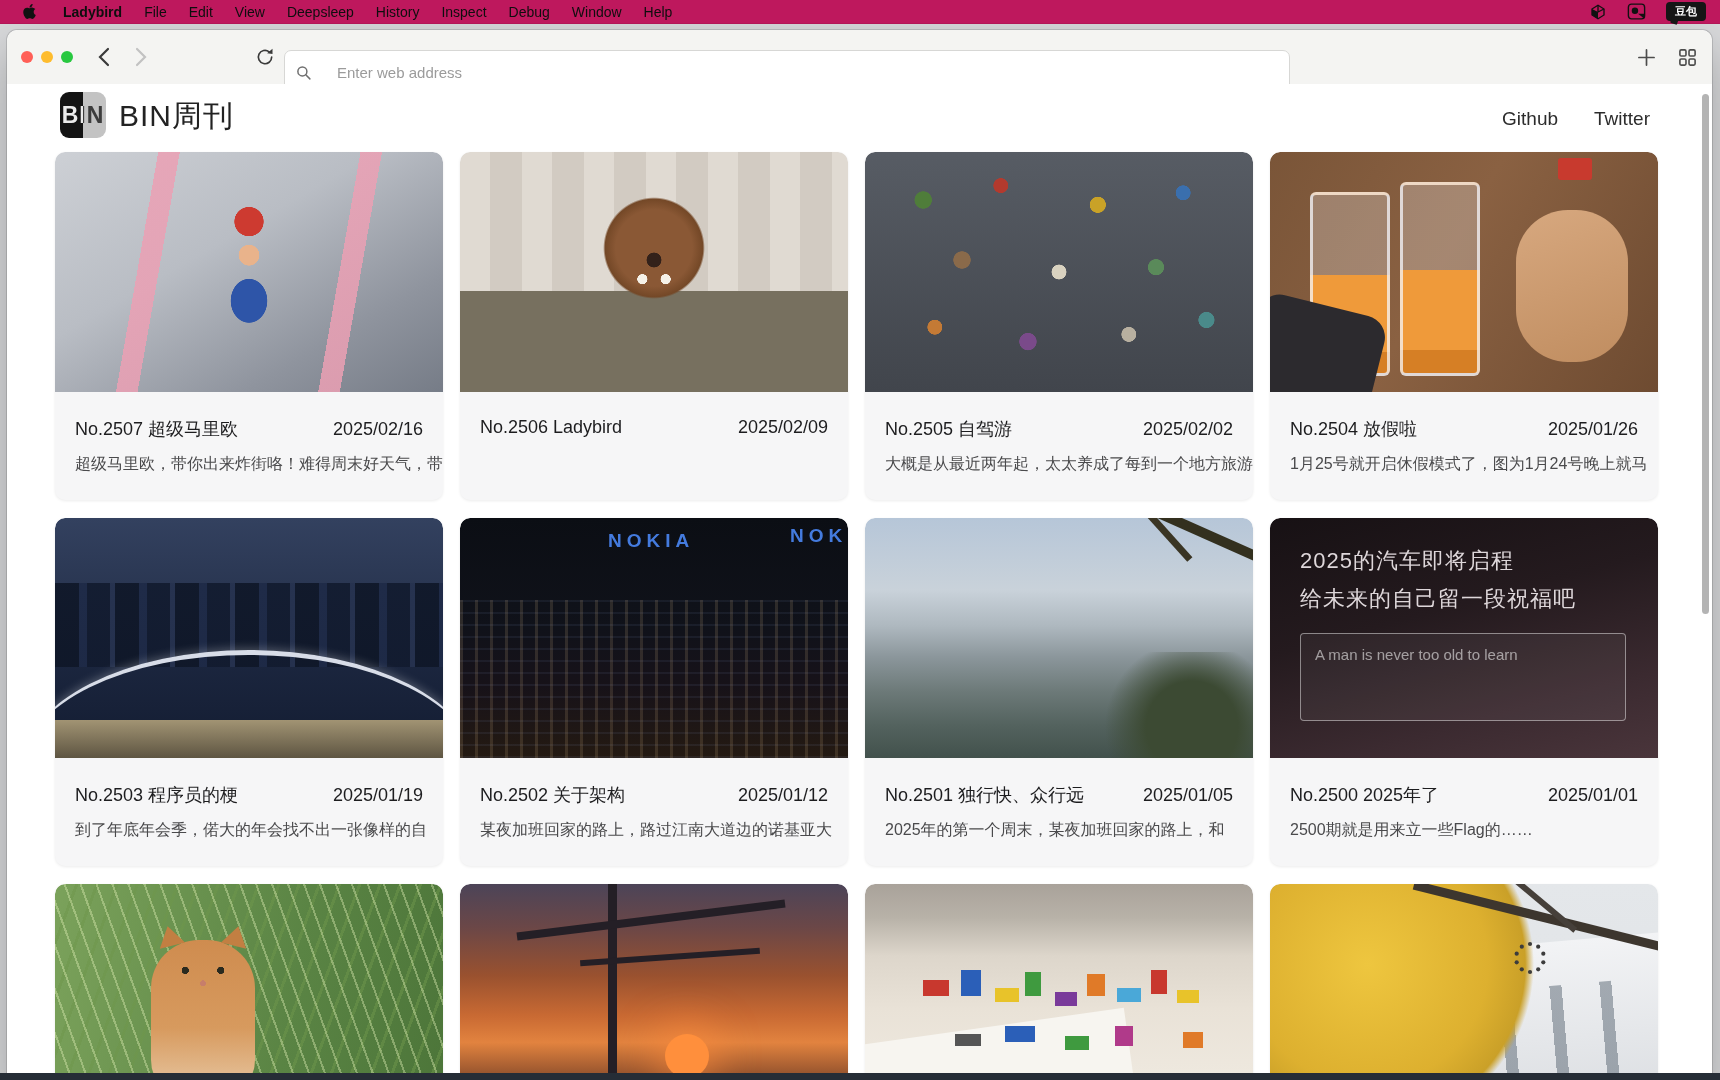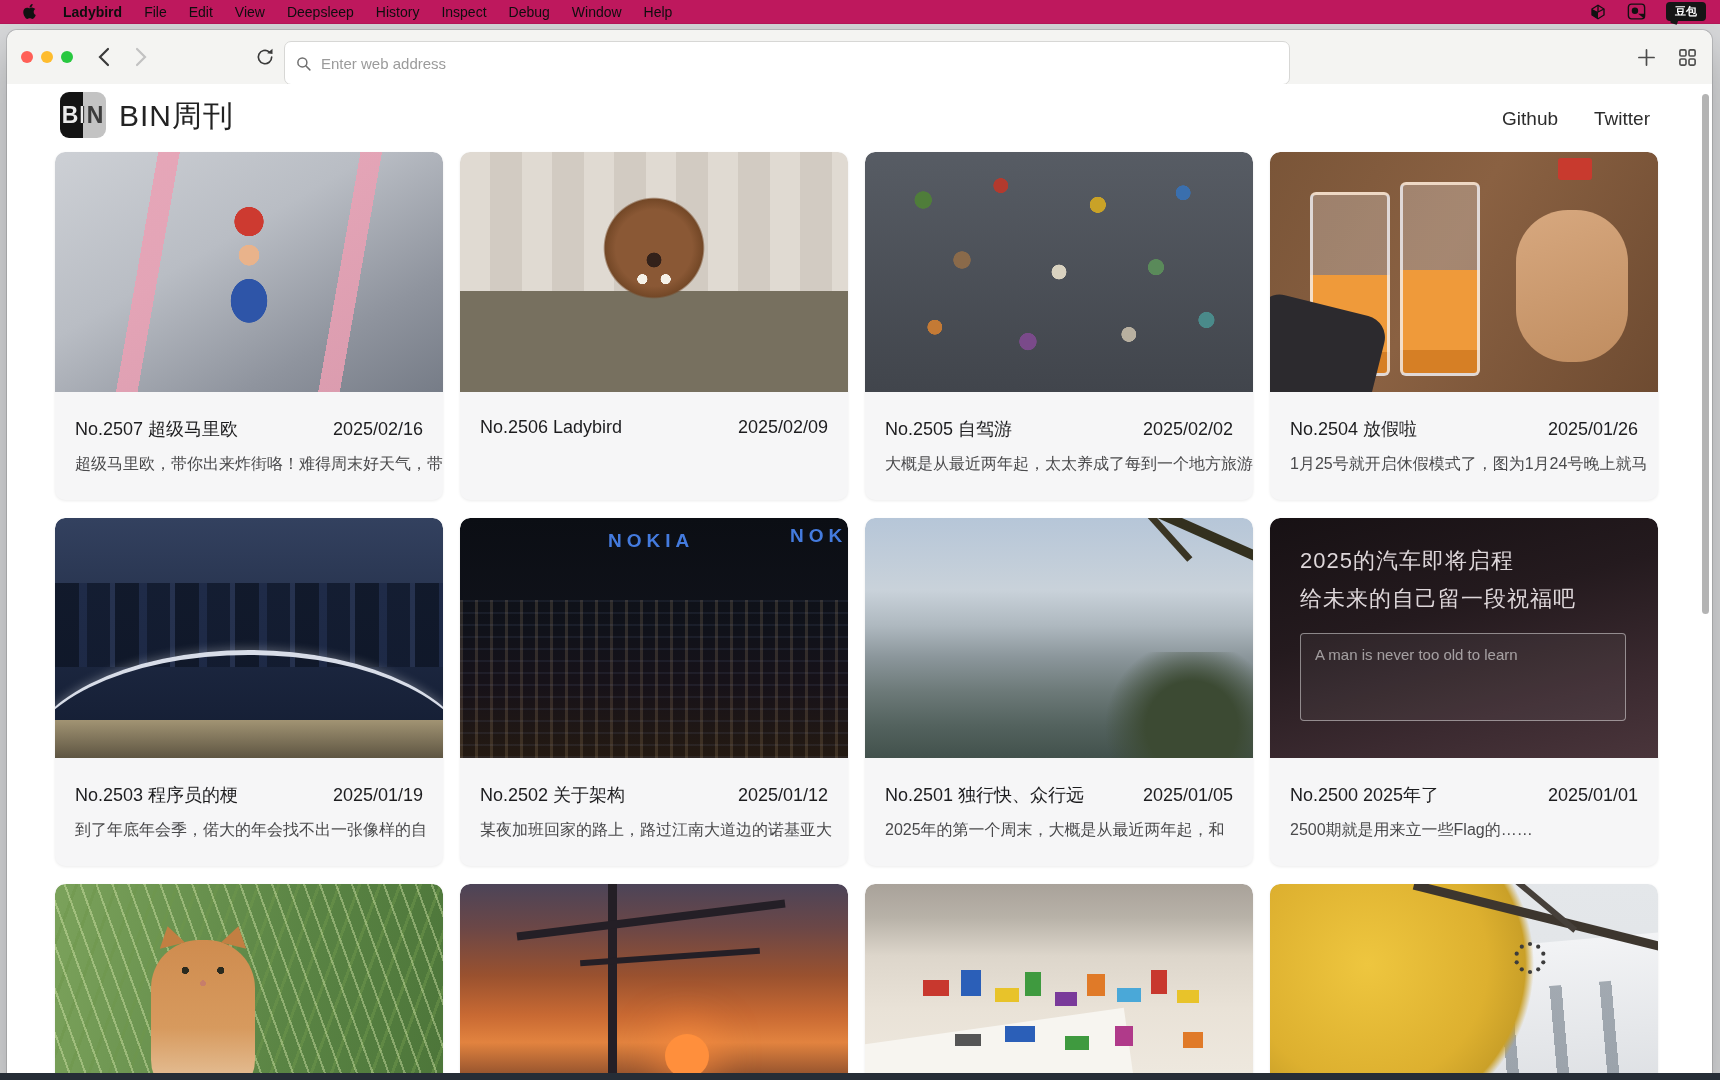--- a/index.html
+++ b/index.html
@@ -17,21 +17,21 @@
   .doubao::after{content:"";position:absolute;left:5px;bottom:-3px;width:7px;height:7px;background:#151515;transform:rotate(18deg);border-radius:1px}
 
   
   .window{position:absolute;left:7px;top:30px;width:1705px;height:1060px;background:#fff;border-radius:10px 10px 0 0;box-shadow:0 0 0 1px rgba(0,0,0,.13),0 18px 48px rgba(0,0,0,.28);overflow:hidden}
   .toolbar{position:relative;height:54px;background:#f4f4f2;border-bottom:1px solid #dddddb;border-radius:10px 10px 0 0}
   .lights{position:absolute;left:14px;top:21px;display:flex;gap:8px}
   .light{width:12px;height:12px;border-radius:50%}
   .l-close{background:#ff5f57}.l-min{background:#febc2e}.l-max{background:#28c840}
   .navbtn{position:absolute;top:15px;width:24px;height:24px;display:flex;align-items:center;justify-content:center}
   .nav-back{left:84px}.nav-fwd{left:122px}.reload{left:246px}
-  .urlbar{position:absolute;left:277px;top:11px;width:1006px;height:44px;background:#fff;border:1px solid #d7d7d5;border-radius:7px;display:flex;align-items:center;gap:8px;padding:0 11px;box-sizing:border-box}
+  .urlbar{position:absolute;left:277px;top:20px;width:1006px;height:44px;background:#fff;border:1px solid #d7d7d5;border-radius:7px;display:flex;align-items:center;gap:24px;padding:0 11px;box-sizing:border-box}
   .urlbar input{flex:1;border:none;outline:none;background:transparent;font-size:15px;color:#333;font-family:"Liberation Sans",sans-serif}
   .urlbar input::placeholder{color:#9b9b9b}
   .tbicon{position:absolute;top:16px;width:22px;height:22px;display:flex;align-items:center;justify-content:center}
   .newtab{left:1628px}.tabgrid{left:1669px}
 
   
   .content{position:absolute;top:54px;left:0;right:0;bottom:0;background:#fff;overflow:hidden}
   .logo{position:absolute;left:53px;top:8px;width:46px;height:46px;border-radius:9px;background:linear-gradient(90deg,#141414 50%,#c3c3c3 50%);display:flex;align-items:center;justify-content:center;font-weight:700;font-size:23px;letter-spacing:1px;overflow:hidden}
   .logo span{color:#fff;mix-blend-mode:difference}
   .site-title{position:absolute;left:112px;top:12px;font-size:30px;color:#222;letter-spacing:1px}
@@ -313,21 +313,21 @@
         <article class="card">
           <div class="ph ph-2501">
             <div class="br1"></div>
             <div class="br2"></div>
             <div class="bush"></div>
           </div>
           <div class="meta">
             <span class="t">No.2501 独行快、众行远</span>
             <span class="d">2025/01/05</span>
           </div>
-          <div class="desc">2025年的第一个周末，大概是从最近两年起，和</div>
+          <div class="desc">2025年的第一个周末，某夜加班回家的路上，和</div>
         </article>
 
         <article class="card">
           <div class="ph ph-2500">
             <div class="ny-line">2025的汽车即将启程</div>
             <div class="ny-line">给未来的自己留一段祝福吧</div>
             <div class="ny-quote">A man is never too old to learn</div>
           </div>
           <div class="meta">
             <span class="t">No.2500 2025年了</span>

